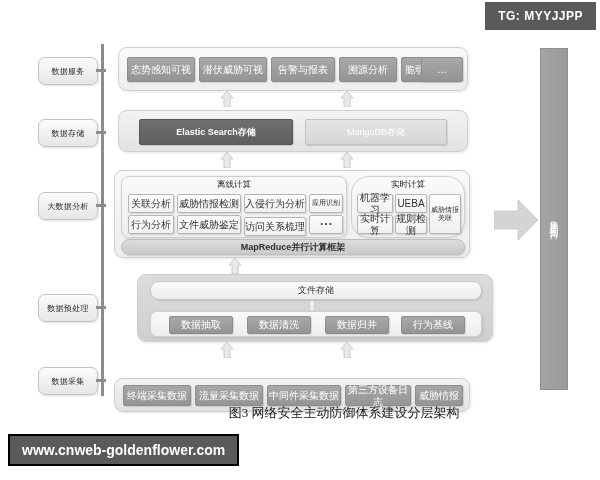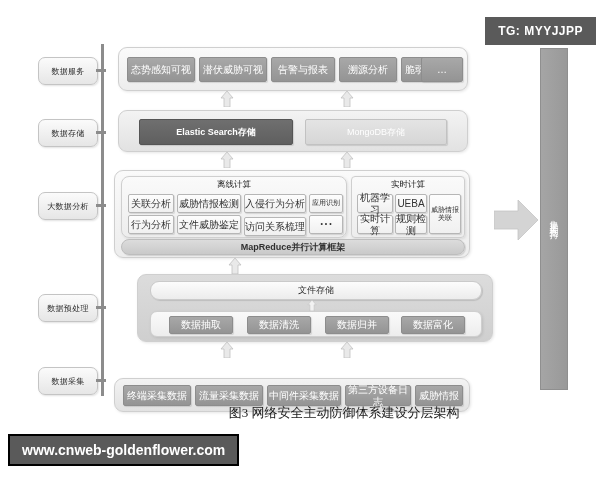--- a/index.html
+++ b/index.html
@@ -11,21 +11,20 @@
   }
   #stage{position:absolute;left:0;top:0;width:600px;height:480px;}
 
   
   .tg-badge{
     position:absolute;right:0;top:2px;
     background:#5a5a5a;color:#fff;
     font-size:12px;font-weight:bold;letter-spacing:.5px;
     padding:7px 13px;
     border-right:4px solid #fff;
-    margin-top:15px;
   }
 
   
   .wm{
     position:absolute;left:8px;bottom:14px;
     background:#5a5a5a;color:#fff;
     font-size:14px;font-weight:bold;
     padding:6px 12px;
     border:2px solid #000000;
   }
@@ -181,21 +180,21 @@
       <div class="chip outline" style="left:6px;top:17px;width:44px;height:17px">关联分析</div>
       <div class="chip outline" style="left:122px;top:17px;width:60px;height:17px">入侵行为分析</div>
       <div class="chip outline" style="left:55px;top:17px;width:62px;height:17px">威胁情报检测</div>
       <div class="chip outline" style="left:187px;top:17px;width:32px;height:17px;font-size:7px">应用识别</div>
       <div class="chip outline" style="left:6px;top:38px;width:44px;height:17px">行为分析</div>
       <div class="chip outline" style="left:55px;top:38px;width:62px;height:17px">文件威胁鉴定</div>
       <div class="chip outline" style="left:122px;top:40px;width:60px;height:17px">访问关系梳理</div>
       <div class="chip outline" style="left:187px;top:38px;width:32px;height:17px;font-size:7px">• • •</div>
     </div>
 
-    <div class="panel light" style="left:236px;top:5px;width:112px;height:60px;border-radius:4px;">
+    <div class="panel light" style="left:236px;top:5px;width:112px;height:60px;border-radius:18px;">
       <div class="sect-title" style="left:0;top:2px;width:112px">实时计算</div>
       <div class="chip outline" style="left:5px;top:17px;width:34px;height:17px">机器学习</div>
       <div class="chip outline" style="left:43px;top:17px;width:30px;height:17px">UEBA</div>
       <div class="chip outline" style="left:5px;top:38px;width:34px;height:17px">实时计算</div>
       <div class="chip outline" style="left:43px;top:38px;width:30px;height:17px">规则检测</div>
       <div class="chip outline" style="left:77px;top:17px;width:30px;height:38px;font-size:7px;white-space:pre-line">威胁情报
 关联</div>
     </div>
 
     <div class="chip bar" style="left:6px;top:68px;width:342px;height:14px">MapReduce并行计算框架</div>
@@ -209,21 +208,21 @@
     <div class="chip wbar" style="left:12px;top:6px;width:330px;height:17px">文件存储</div>
 
     <svg class="uparrow" style="left:168px;top:25px;width:12px;height:11px" viewBox="0 0 14 16">
       <polygon points="7,0 13,7 10,7 10,16 4,16 4,7 1,7" fill="#f2f2f2" stroke="#c0c0c0" stroke-width="0.8"></polygon>
     </svg>
 
     <div class="panel light" style="left:12px;top:36px;width:330px;height:24px;border-radius:7px">
       <div class="chip" style="left:18px;top:4px;width:62px;height:16px">数据抽取</div>
       <div class="chip" style="left:96px;top:4px;width:62px;height:16px">数据清洗</div>
       <div class="chip" style="left:174px;top:4px;width:62px;height:16px">数据归并</div>
-      <div class="chip" style="left:250px;top:4px;width:62px;height:16px">数据富化</div>
+      <div class="chip" style="left:250px;top:4px;width:62px;height:16px">行为基线</div>
     </div>
   </div>
 
   <svg class="uparrow" style="left:220px;top:342px" viewBox="0 0 14 16">
     <polygon points="7,0 13,7 10,7 10,16 4,16 4,7 1,7" fill="#e9e9e9" stroke="#c0c0c0" stroke-width="0.8"></polygon>
   </svg>
   <svg class="uparrow" style="left:340px;top:342px" viewBox="0 0 14 16">
     <polygon points="7,0 13,7 10,7 10,16 4,16 4,7 1,7" fill="#e9e9e9" stroke="#c0c0c0" stroke-width="0.8"></polygon>
   </svg>
 

